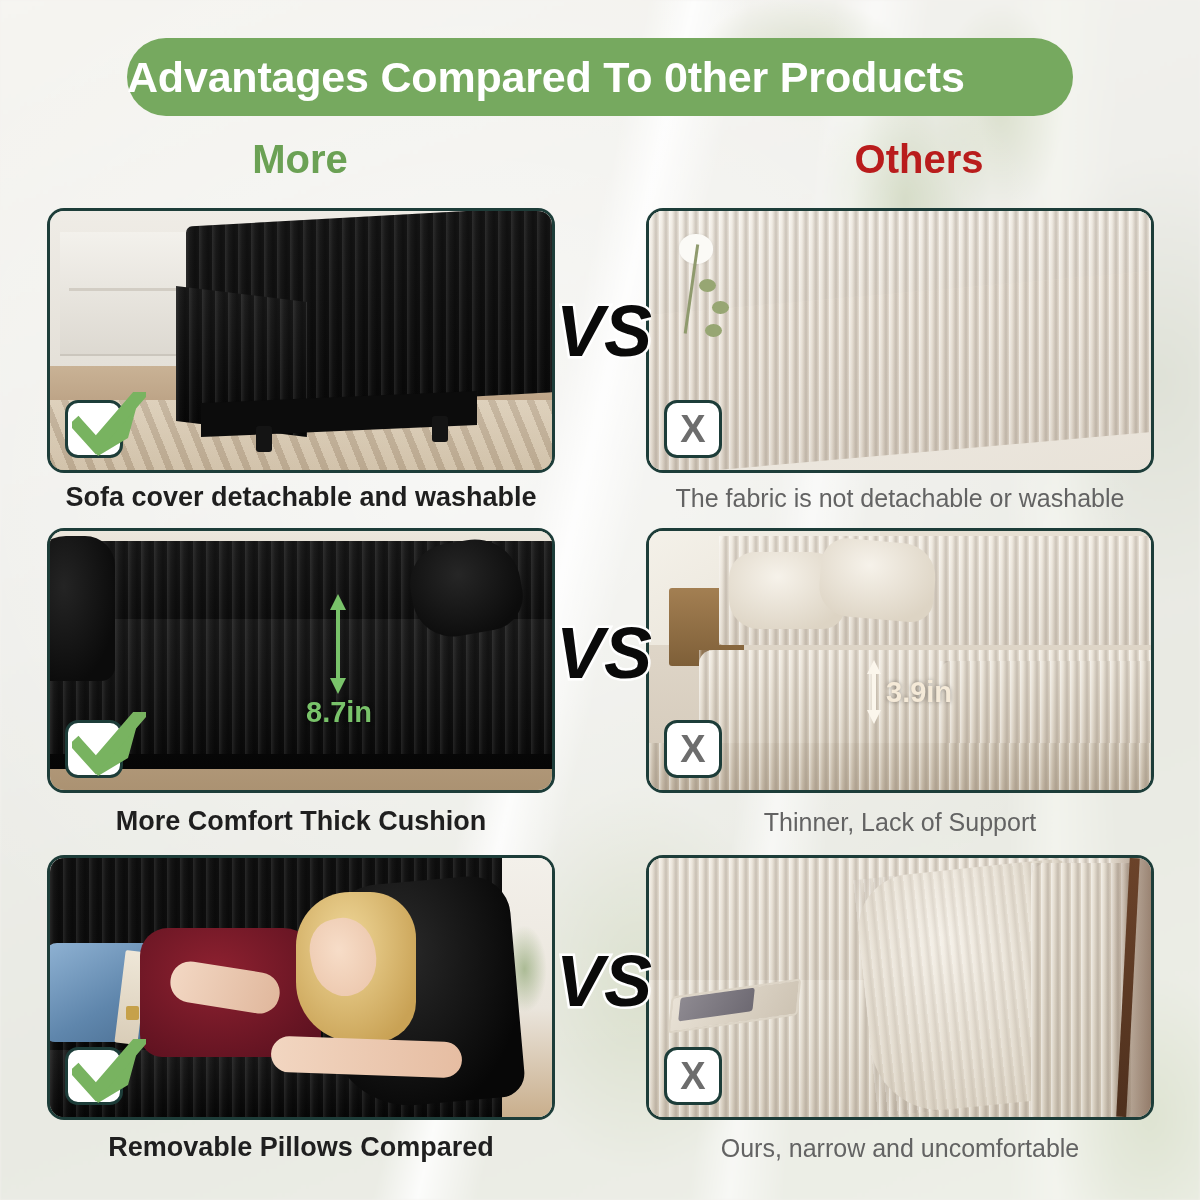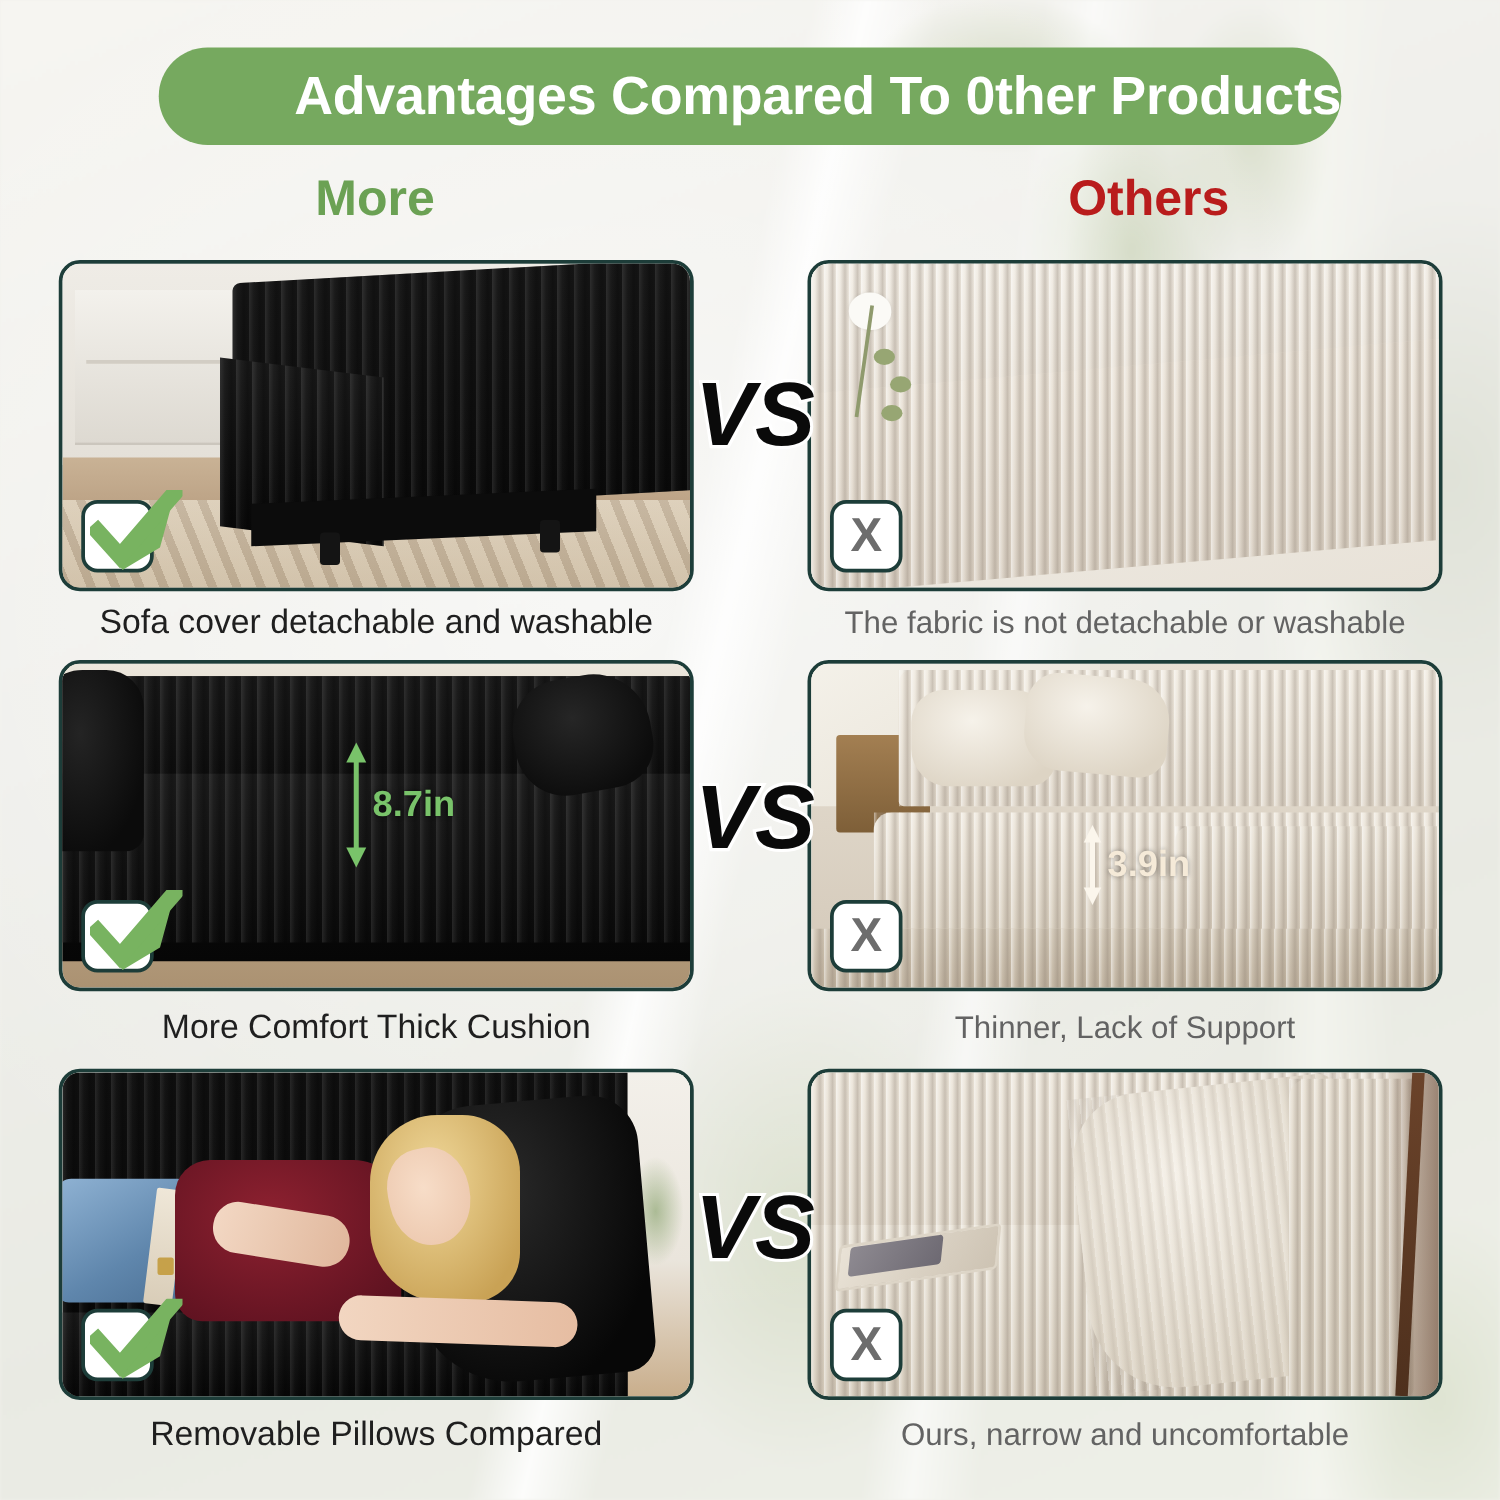--- a/index.html
+++ b/index.html
@@ -40,21 +40,21 @@
     background: radial-gradient(ellipse 80% 70% at 40% 40%, rgba(255,255,255,.55), rgba(255,255,255,0) 70%);
   }
 
   
   .title-banner {
     position: absolute;
     left: 127px; top: 38px;
     width: 946px; height: 78px;
     background: #76a95f;
     border-radius: 39px;
-    display: flex; align-items: center; justify-content: flex-end;
+    display: flex; align-items: center; justify-content: flex-start;
   }
   .title-text {
     color: #ffffff;
     font-size: 43px;
     font-weight: bold;
     letter-spacing: -0.2px;
     white-space: nowrap;
   }
 
   
@@ -269,38 +269,38 @@
     left: 557px;
     width: 94px; height: 76px;
     z-index: 8;
   }
   .vs-1 { top: 294px; }
   .vs-2 { top: 616px; }
   .vs-3 { top: 944px; }
 
   
   .measure { position: absolute; z-index: 7; display: flex; align-items: center; }
-  .m-ours   { left: 274px; top: 592px; }
+  .m-ours   { left: 304px; top: 592px; flex-direction: column; }
   .m-others { left: 864px; top: 658px; justify-content: flex-end; }
   .m-label {
     font-size: 29px; font-weight: bold;
     margin-left: 2px;
     white-space: nowrap;
   }
   .m-ours .m-label   { color: #79c36a; text-shadow: 0 0 4px rgba(0,0,0,.55); }
   .m-others .m-label { color: #f5ead8; text-shadow: 0 0 4px rgba(0,0,0,.35); }
 
   
   .caption {
     position: absolute;
     text-align: center;
     white-space: nowrap;
   }
   .caption-ours {
-    font-size: 27px; font-weight: normal; color: #1f1f1f;
+    font-size: 27px; font-weight: bold; color: #1f1f1f;
   }
   .caption-others {
     font-size: 25px; font-weight: normal; color: #636363;
   }
   .cap-1l { left:  47px; top: 482px; width: 508px; }
   .cap-1r { left: 646px; top: 484px; width: 508px; }
   .cap-2l { left:  47px; top: 806px; width: 508px; }
   .cap-2r { left: 646px; top: 808px; width: 508px; }
   .cap-3l { left:  47px; top: 1132px; width: 508px; }
   .cap-3r { left: 646px; top: 1134px; width: 508px; }

